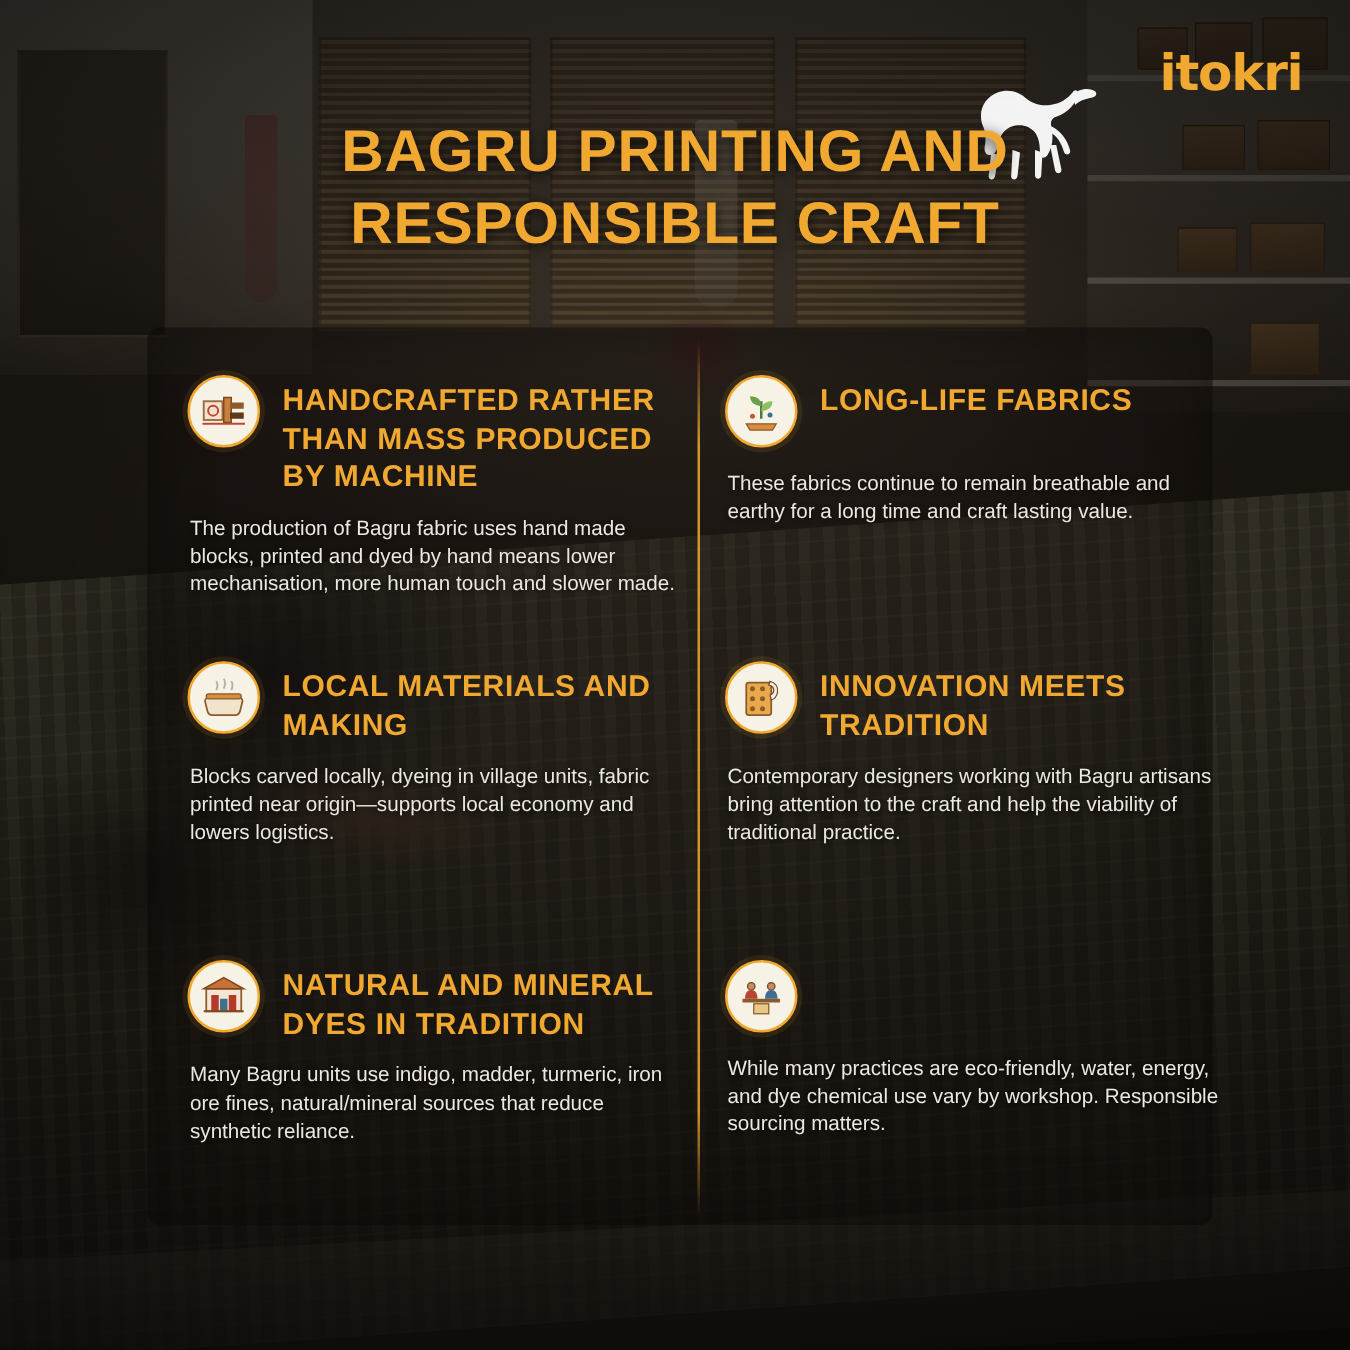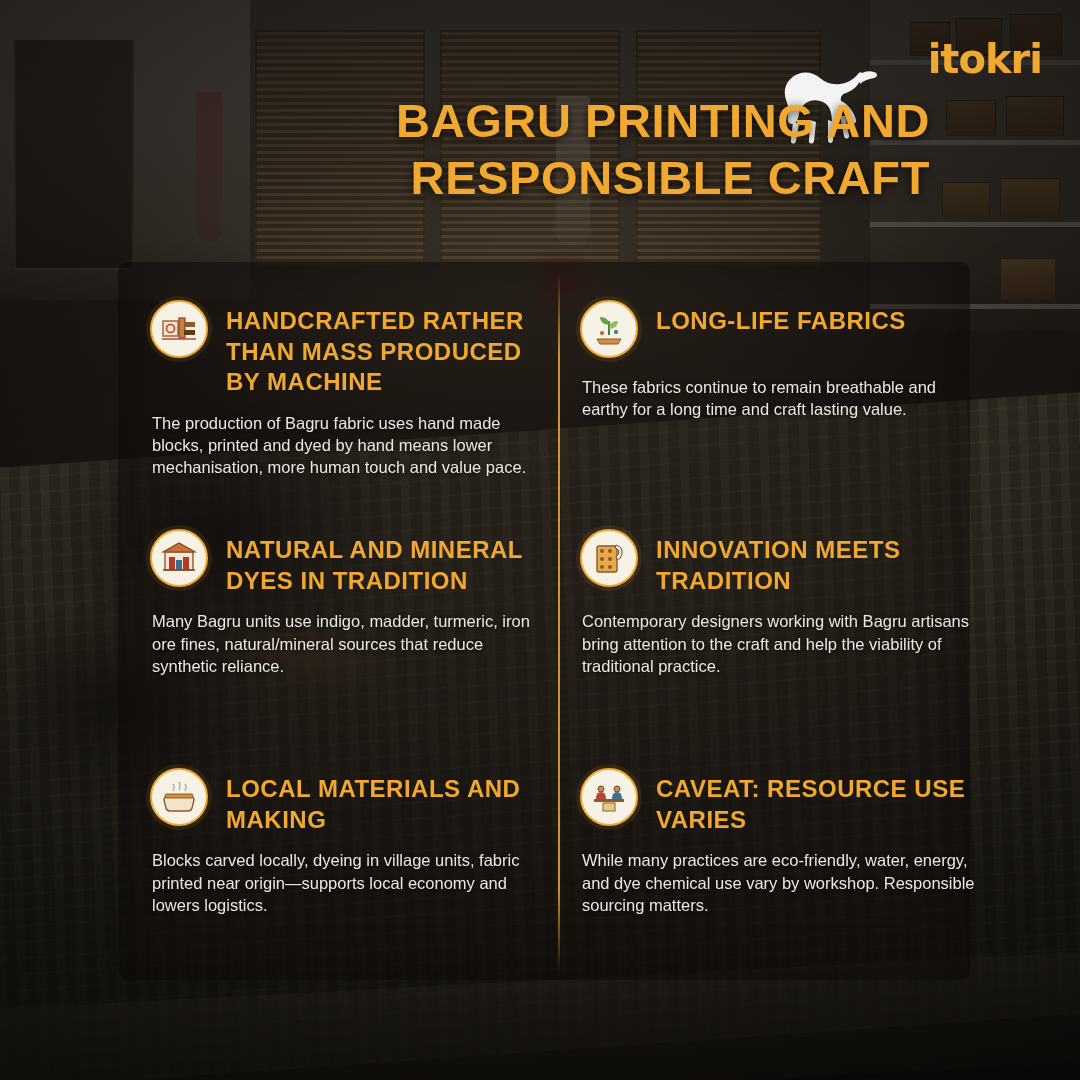--- a/index.html
+++ b/index.html
@@ -143,21 +143,21 @@
     position: absolute; right: 38px; top: 36px;
     font-size: 40px; font-weight: 700; letter-spacing: -1px;
     color: #f0a830;
     font-family: "DejaVu Sans", sans-serif;
   }
 
   
   .headline {
     position: absolute;
     left: 0; right: 0; top: 92px;
-    text-align: right;
+    text-align: center;
     color: #f0a830;
     font-size: 47px;
     font-weight: 700;
     letter-spacing: 0.6px;
     line-height: 1.22;
     text-transform: uppercase;
     padding: 0 150px;
     text-shadow: 0 2px 10px rgba(0,0,0,0.75);
   }
 
@@ -307,54 +307,54 @@
             <rect x="4" y="12" width="15" height="15" fill="#f2e2cf" stroke="#9a6b3f" stroke-width="1.5"></rect>
             <circle cx="11.5" cy="19.5" r="4" fill="none" stroke="#c1452f" stroke-width="1.6"></circle>
             <rect x="20" y="9" width="6" height="20" fill="#c9803f" stroke="#7c4a1d" stroke-width="1.2"></rect>
             <rect x="25" y="13" width="11" height="5" fill="#8c5a2b"></rect>
             <rect x="25" y="21" width="11" height="5" fill="#5c3a1a"></rect>
             <path d="M3 30 L37 30" stroke="#c1452f" stroke-width="1.6"></path>
           </svg>
         </div>
         <div class="item-title">HANDCRAFTED RATHER THAN MASS PRODUCED BY MACHINE</div>
       </div>
-      <div class="item-body">The production of Bagru fabric uses hand made blocks, printed and dyed by hand means lower mechanisation, more human touch and value pace.</div>
+      <div class="item-body">The production of Bagru fabric uses hand made blocks, printed and dyed by hand means lower mechanisation, more human touch and slower made.</div>
+    </div>
+
+    <div class="item">
+      <div class="item-head">
+        <div class="badge">
+          <svg width="40" height="40" viewBox="0 0 40 40">
+            <path d="M8 20 h24 a3 3 0 0 1 3 3 l-2 8 a4 4 0 0 1 -4 3 h-18 a4 4 0 0 1 -4 -3 l-2 -8 a3 3 0 0 1 3 -3 z" fill="#f2e3cd" stroke="#8b5a2b" stroke-width="1.4"></path>
+            <rect x="6" y="17" width="28" height="4" rx="2" fill="#d98b3e" stroke="#8b5a2b" stroke-width="1"></rect>
+            <path d="M14 14 q2 -4 0 -7" stroke="#b0b0b0" stroke-width="1.5" fill="none"></path>
+            <path d="M20 13 q2 -5 0 -8" stroke="#b0b0b0" stroke-width="1.5" fill="none"></path>
+            <path d="M26 14 q2 -4 0 -7" stroke="#b0b0b0" stroke-width="1.5" fill="none"></path>
+          </svg>
+        </div>
+        <div class="item-title">LOCAL MATERIALS AND MAKING</div>
+      </div>
+      <div class="item-body">Blocks carved locally, dyeing in village units, fabric printed near origin—supports local economy and lowers logistics.</div>
     </div>
 
     <div class="item">
       <div class="item-head">
         <div class="badge">
           <svg width="40" height="40" viewBox="0 0 40 40">
             <rect x="6" y="14" width="28" height="18" fill="#f3e6d4" stroke="#8b5a2b" stroke-width="1.4"></rect>
             <path d="M4 14 L20 5 L36 14 Z" fill="#c96f3a" stroke="#7c4a1d" stroke-width="1.2"></path>
             <rect x="10" y="19" width="6" height="13" fill="#b33a2b"></rect>
             <rect x="24" y="19" width="6" height="13" fill="#b33a2b"></rect>
             <rect x="17" y="22" width="6" height="10" fill="#3f6f8f"></rect>
             <path d="M4 32 L36 32" stroke="#7c4a1d" stroke-width="1.6"></path>
           </svg>
         </div>
         <div class="item-title">NATURAL AND MINERAL DYES IN TRADITION</div>
       </div>
       <div class="item-body">Many Bagru units use indigo, madder, turmeric, iron ore fines, natural/mineral sources that reduce synthetic reliance.</div>
-    </div>
-
-    <div class="item">
-      <div class="item-head">
-        <div class="badge">
-          <svg width="40" height="40" viewBox="0 0 40 40">
-            <path d="M8 20 h24 a3 3 0 0 1 3 3 l-2 8 a4 4 0 0 1 -4 3 h-18 a4 4 0 0 1 -4 -3 l-2 -8 a3 3 0 0 1 3 -3 z" fill="#f2e3cd" stroke="#8b5a2b" stroke-width="1.4"></path>
-            <rect x="6" y="17" width="28" height="4" rx="2" fill="#d98b3e" stroke="#8b5a2b" stroke-width="1"></rect>
-            <path d="M14 14 q2 -4 0 -7" stroke="#b0b0b0" stroke-width="1.5" fill="none"></path>
-            <path d="M20 13 q2 -5 0 -8" stroke="#b0b0b0" stroke-width="1.5" fill="none"></path>
-            <path d="M26 14 q2 -4 0 -7" stroke="#b0b0b0" stroke-width="1.5" fill="none"></path>
-          </svg>
-        </div>
-        <div class="item-title">LOCAL MATERIALS AND MAKING</div>
-      </div>
-      <div class="item-body">Blocks carved locally, dyeing in village units, fabric printed near origin—supports local economy and lowers logistics.</div>
     </div>
 
   </div>
 
   <div class="col col-right">
 
     <div class="item">
       <div class="item-head">
         <div class="badge">
           <svg width="40" height="40" viewBox="0 0 40 40">
@@ -397,20 +397,19 @@
         <div class="badge">
           <svg width="40" height="40" viewBox="0 0 40 40">
             <rect x="5" y="22" width="30" height="3" fill="#8b5a2b"></rect>
             <circle cx="12" cy="12" r="3" fill="#c98b5a" stroke="#6b4a28" stroke-width="1"></circle>
             <path d="M7 22 q0 -7 5 -7 q5 0 5 7 z" fill="#b8452f"></path>
             <circle cx="28" cy="12" r="3" fill="#c98b5a" stroke="#6b4a28" stroke-width="1"></circle>
             <path d="M23 22 q0 -7 5 -7 q5 0 5 7 z" fill="#3f6f8f"></path>
             <rect x="14" y="26" width="12" height="8" fill="#e8c98a" stroke="#8b5a2b" stroke-width="1"></rect>
           </svg>
         </div>
-        <div class="item-title">CAVEAT: RESOURCE USE VARIES</div>
       </div>
       <div class="item-body">While many practices are eco-friendly, water, energy, and dye chemical use vary by workshop. Responsible sourcing matters.</div>
     </div>
 
   </div>
 
 </div>
 
 </body></html>

